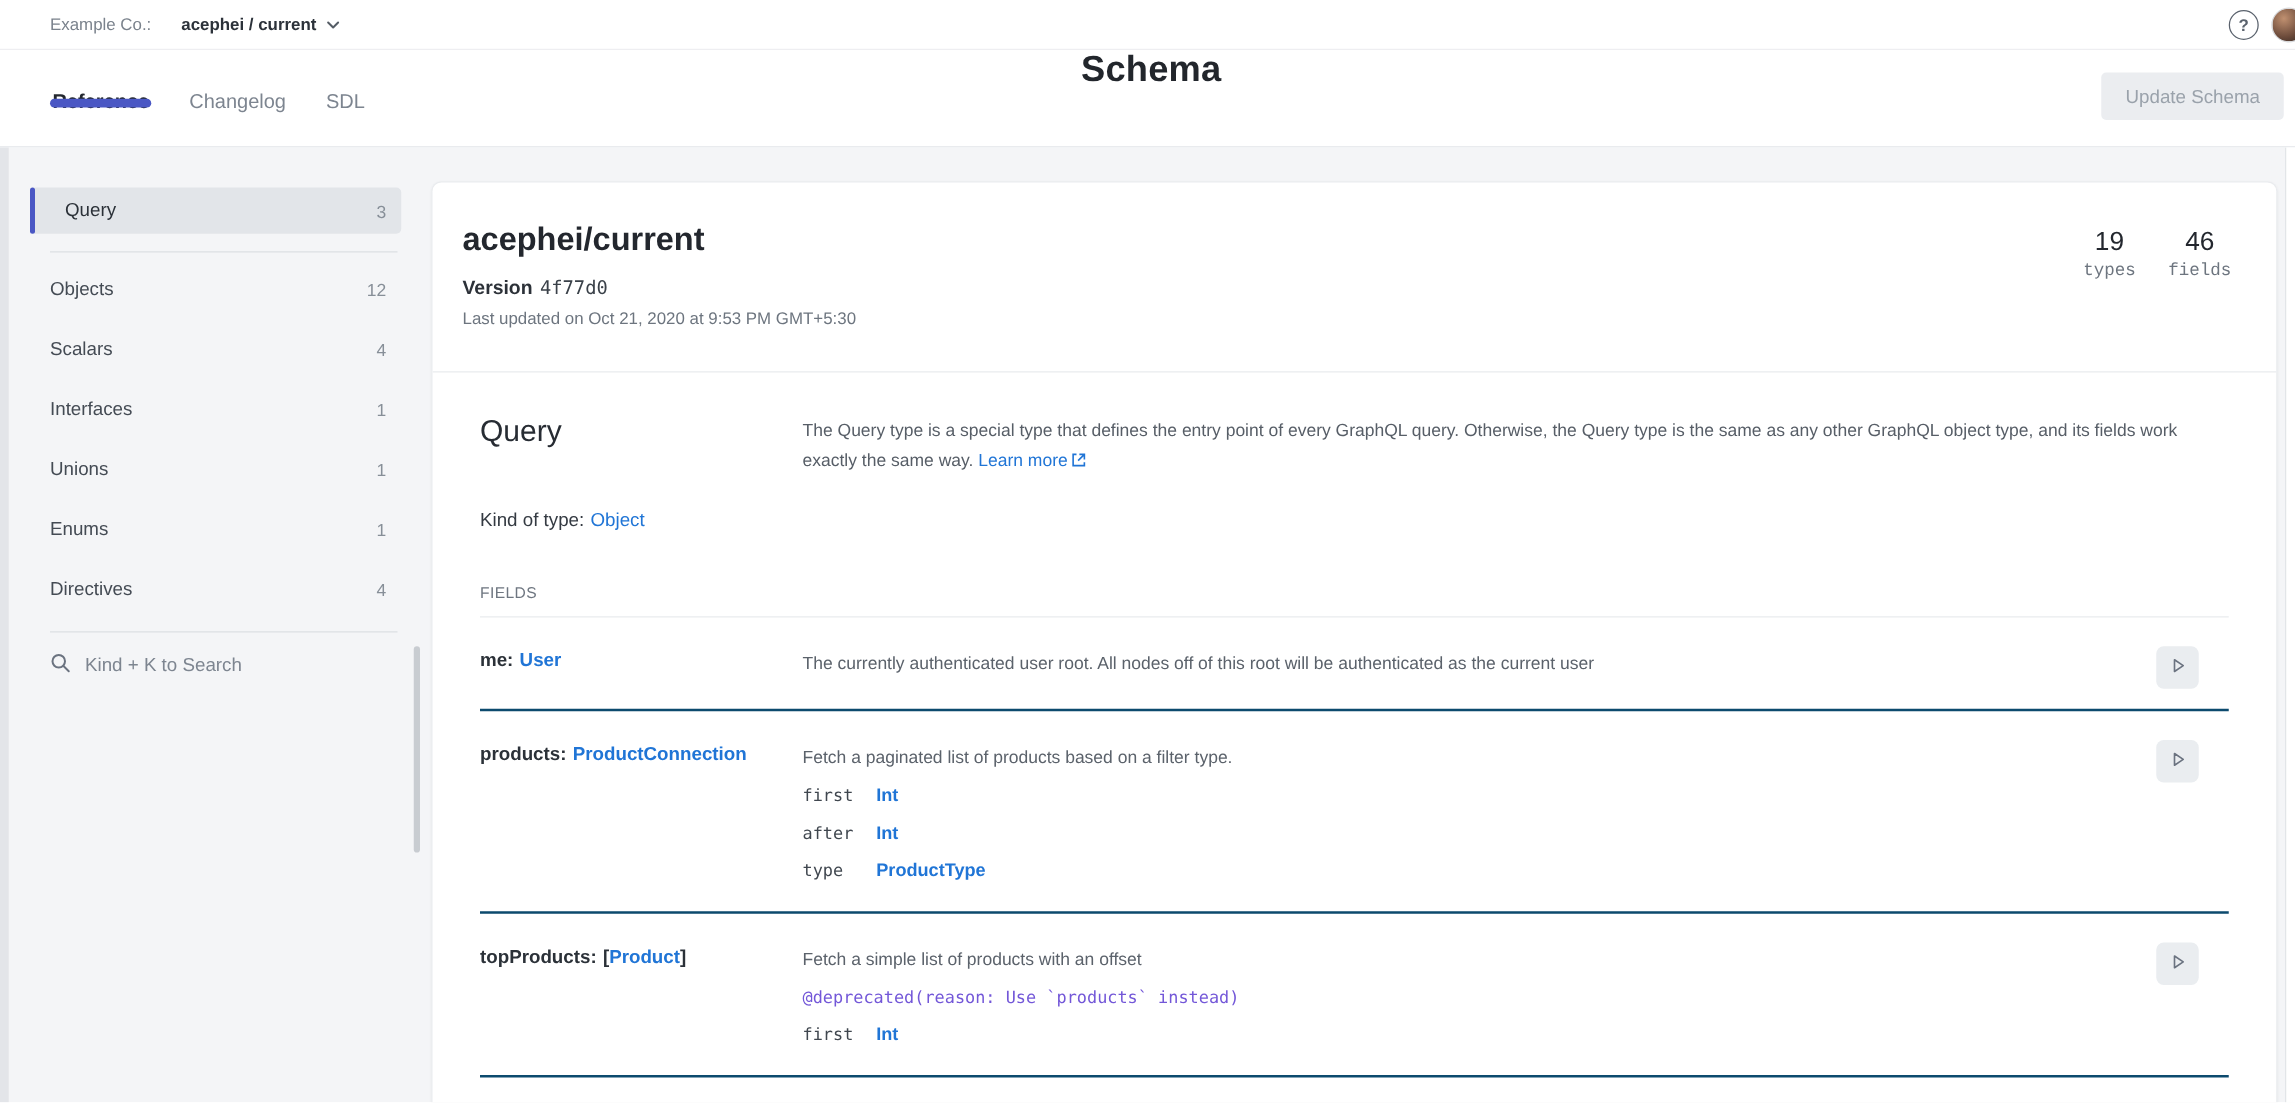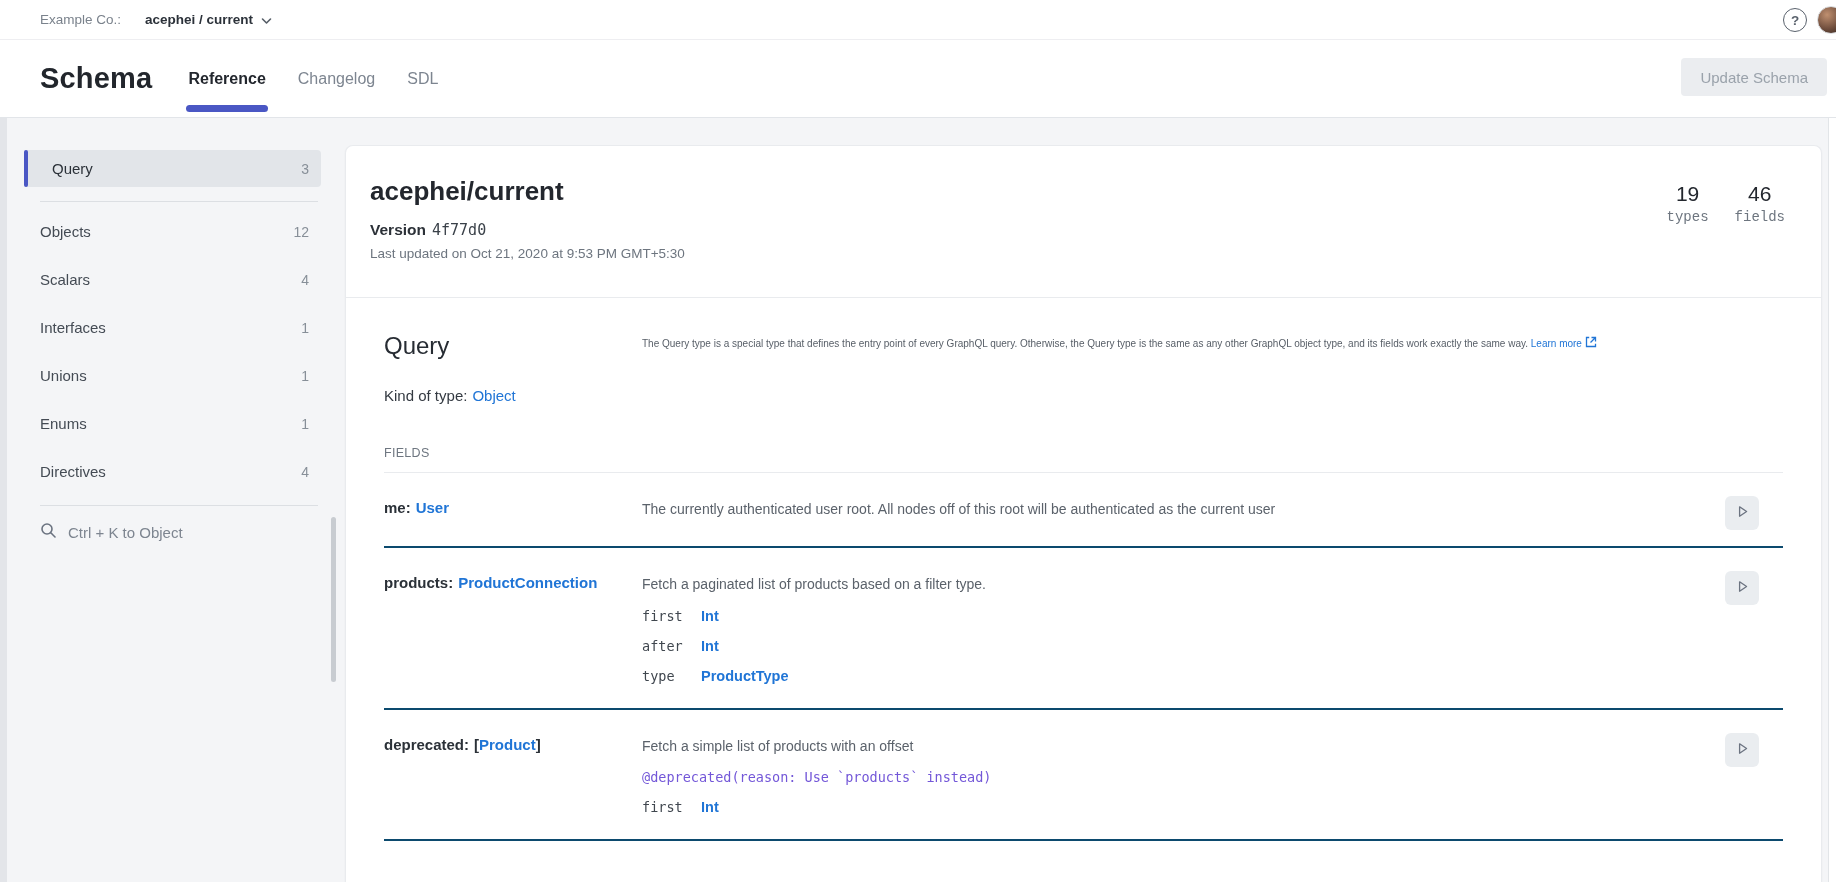--- a/index.html
+++ b/index.html
@@ -15,21 +15,21 @@
 
   
   .topbar{position:relative;height:40px;border-bottom:1px solid #eeeef1;display:flex;align-items:center;padding-left:40px;background:#fff;}
   .org-label{font-size:13.5px;color:#7a828c;}
   .graph-selector{margin-left:24px;display:flex;align-items:center;gap:8px;cursor:pointer;}
   .graph-selector .gname{font-size:13.5px;font-weight:700;color:#2c323a;}
   .help-btn{position:absolute;right:29px;top:8px;width:24px;height:24px;border:1.4px solid #5a626d;border-radius:50%;color:#5a626d;font-size:13.5px;font-weight:700;display:flex;align-items:center;justify-content:center;cursor:pointer;background:#fff;}
   .avatar{position:absolute;right:-9px;top:6px;width:28px;height:28px;border-radius:50%;background:radial-gradient(circle at 35% 30%,#c09070,#6b4a3a 60%,#2f2521);border:1px solid #d8dadd;}
 
   
-  .header{position:relative;height:78px;border-bottom:1px solid #e2e5e9;display:flex;align-items:center;padding:0 0 0 40px;background:#fff;}
+  .header{position:relative;height:78px;border-bottom:1px solid #e2e5e9;display:flex;align-items:center;padding:0 0 0 40px;background:#fff;flex-direction:column;}
   .page-title{font-size:29px;font-weight:700;color:#22262c;margin-right:34px;letter-spacing:.2px;}
   .tabs{display:flex;gap:28px;align-self:stretch;}
   .tab{position:relative;display:flex;align-items:center;font-size:16px;color:#7d8590;cursor:pointer;padding:0 2px;}
   .tab.active{color:#23272e;font-weight:700;}
   .tab.active::after{content:"";position:absolute;left:0;right:0;bottom:5px;height:7px;border-radius:4px;background:var(--accent);}
   .update-btn{position:absolute;right:9px;top:18px;height:38px;padding:0 19px;background:#ebedf0;color:#9aa2ab;font-size:15px;border:none;border-radius:4px;font-family:inherit;cursor:default;}
 
   
   .content{position:absolute;top:118px;left:0;right:0;bottom:0;background:var(--page-bg);}
   .left-strip{position:absolute;left:0;top:0;width:7px;height:100%;background:#e3e5e9;}
@@ -58,21 +58,21 @@
   .stat{text-align:center;}
   .stat-value{font-size:21px;color:#23272e;}
   .stat-label{font-size:14px;color:#6d757f;margin-top:3px;font-family:Liberation Mono, monospace;}
   .card-divider{height:1px;background:#e9ebee;}
 
   .type-section{padding:34px 38px 0 38px;}
   .type-head{display:flex;}
   .col-name{width:258px;flex:none;}
   .col-desc{flex:1;max-width:1105px;}
   .type-title{font-size:24px;font-weight:400;color:#272c33;}
-  .type-desc{font-size:10px;line-height:24px;color:#575e67;}
+  .type-desc{font-size:14px;line-height:24px;color:#575e67;}
   .learn-more{color:var(--link);text-decoration:none;cursor:pointer;}
   .ext-icon{display:inline-block;vertical-align:-1px;margin-left:3px;}
   .kind-row{margin-top:27px;font-size:15px;color:#343a42;}
   .kind-value{color:var(--link);font-weight:400;margin-left:5px;cursor:pointer;}
   .fields-heading{margin-top:42px;font-size:12.5px;color:#6e7680;letter-spacing:.3px;padding-bottom:12px;border-bottom:1px solid #e9ebee;}
 
   .field-row{position:relative;display:flex;padding:26px 0 24px 0;border-bottom:2px solid #0c4a6e;}
   .f-name-col{width:258px;flex:none;font-size:15px;font-weight:700;color:#2b3138;}
   .f-type{color:var(--link);font-weight:600;margin-left:5px;cursor:pointer;}
   .f-bracket{color:#2b3138;font-weight:700;}
@@ -165,21 +165,21 @@
   </div>
 </div>
       <div class="sb-divider second"></div>
       <div class="sb-search">
         <span>
           <svg width="17" height="17" viewBox="0 0 17 17">
               <circle cx="7" cy="7" r="5" fill="none" stroke="#6b7380" stroke-width="1.6"></circle>
               <line x1="10.8" y1="10.8" x2="15" y2="15" stroke="#6b7380" stroke-width="1.6" stroke-linecap="round"></line>
             </svg>
         </span>
-        <span>Ctrl + K to Object</span>
+        <span>Kind + K to Search</span>
       </div>
     </div>
 
     <div class="card">
       <div class="card-header">
         <div class="graph-title">acephei/current</div>
         <div class="version-row">
           <span class="version-label">Version</span><span class="version-value">4f77d0</span>
         </div>
         <div class="updated">Last updated on Oct 21, 2020 at 9:53 PM GMT+5:30</div>
@@ -266,21 +266,21 @@
       <span>
         <svg width="15" height="15" viewBox="0 0 15 15">
                     <path d="M4.6 2.8 L11.6 7.5 L4.6 12.2 Z" fill="none" stroke="#6b7380" stroke-width="1.3" stroke-linejoin="round"></path>
                   </svg>
       </span>
     </button>
   </div>
 
   <div class="field-row">
     <div class="f-name-col">
-      <span class="f-name">deprecated:</span><span class="f-type"><span class="f-bracket f-open">[</span><span class="f-type-link">Product</span><span class="f-bracket f-close">]</span></span>
+      <span class="f-name">topProducts:</span><span class="f-type"><span class="f-bracket f-open">[</span><span class="f-type-link">Product</span><span class="f-bracket f-close">]</span></span>
     </div>
     <div class="f-body">
       <div class="f-desc">Fetch a simple list of products with an offset</div>
       <div class="f-deprecated" style="display: block;">@deprecated(reason: Use `products` instead)</div>
       <div class="f-args">
   <div class="f-arg">
     <span class="f-arg-name">first</span>
     <a class="f-arg-type">Int</a>
   </div>
 </div>

